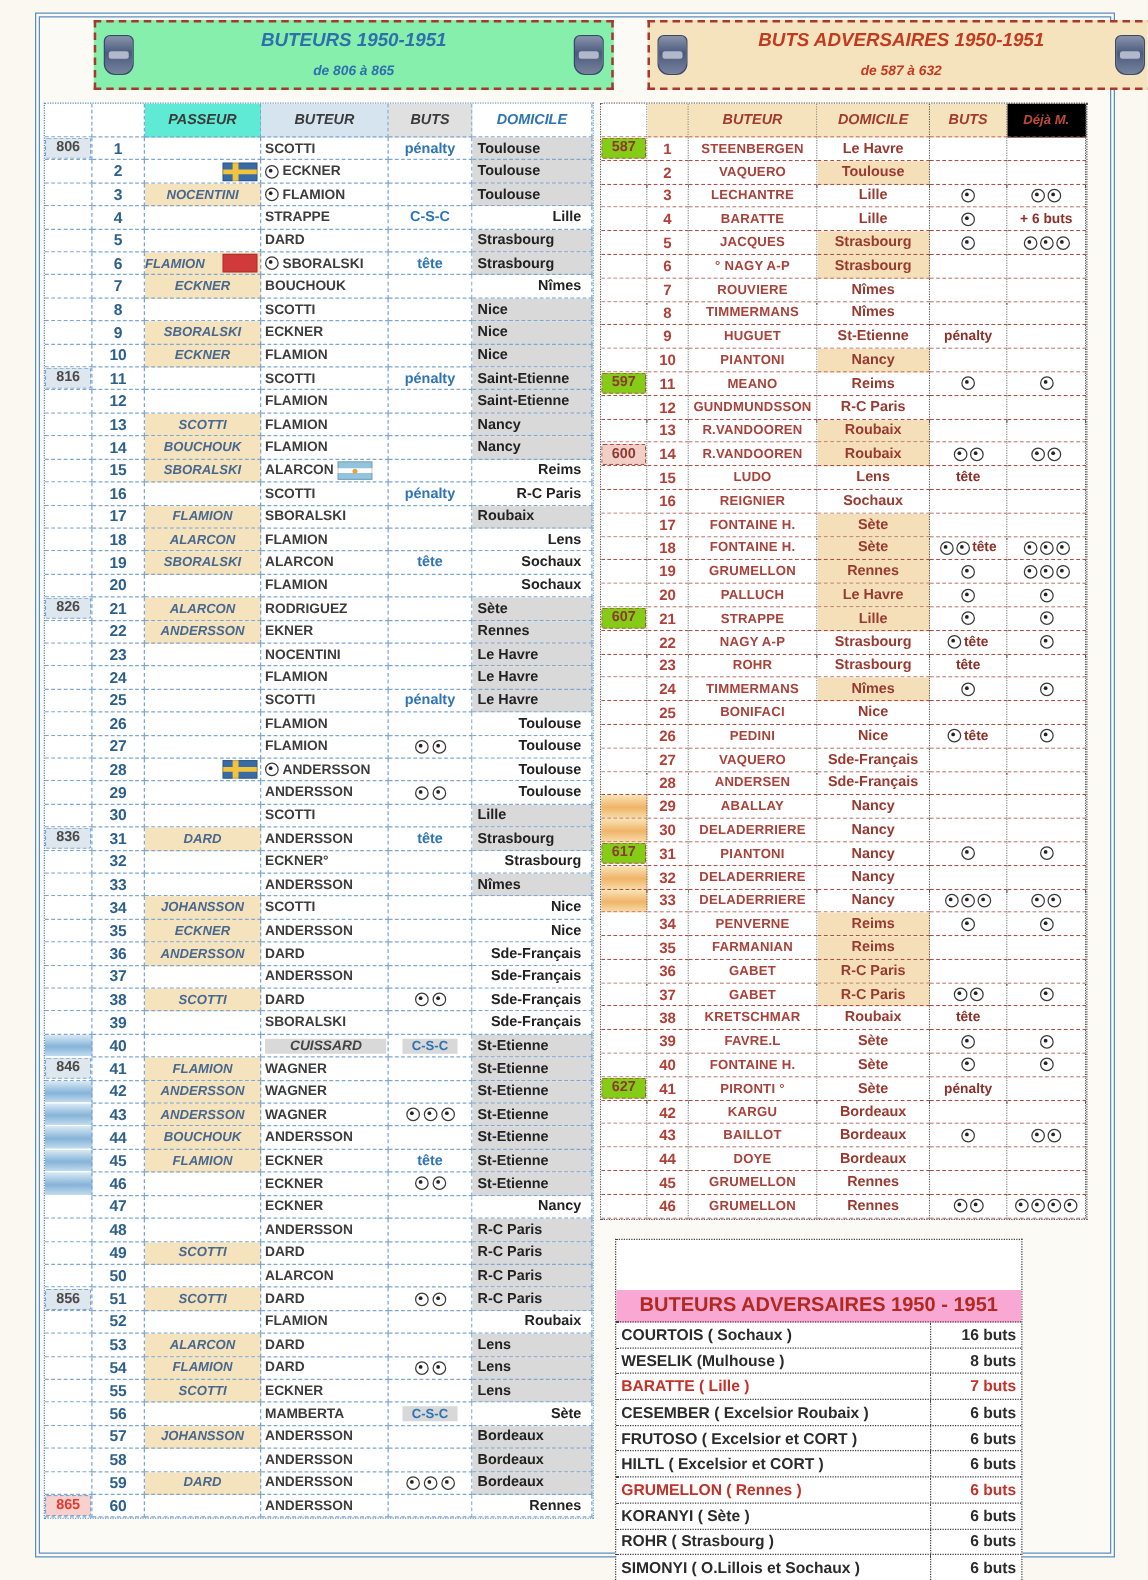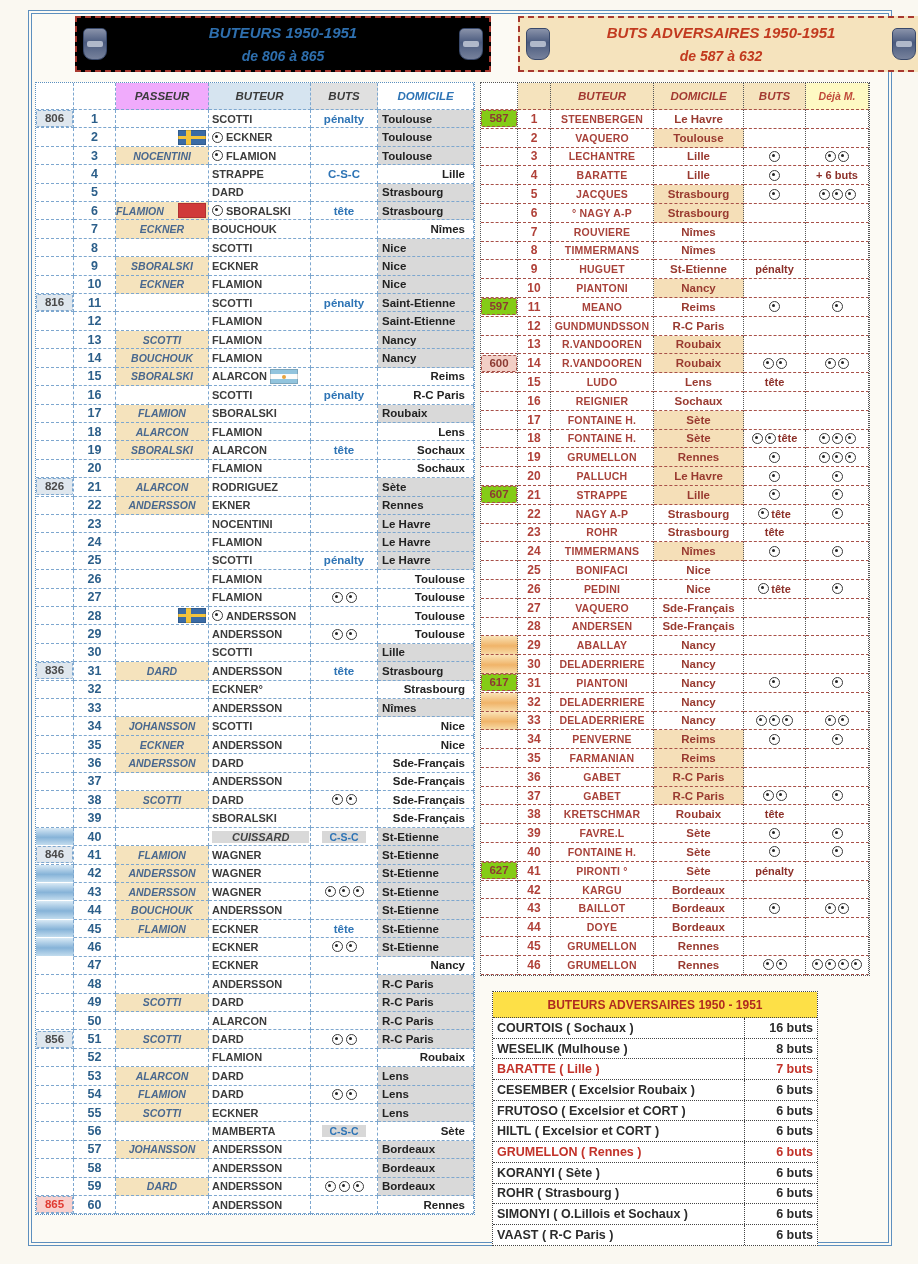--- a/index.html
+++ b/index.html
@@ -6,23 +6,23 @@
   body{width:918px;height:1264px;position:relative;background:#f4f0e6;
        font-family:"Liberation Sans",sans-serif;overflow:hidden;}
   .paper{position:absolute;inset:0;background:#faf8f1;}
   .frame{position:absolute;left:28px;top:10px;width:856px;height:1228px;
          border:4px double #5d8fbe;background:#fcfaf4;}
 
   
   .titlebox{position:absolute;height:52px;border:2px dashed #a8382f;
             display:flex;align-items:center;justify-content:space-between;padding:0 6px;}
   .titlebox .tl{flex:1;text-align:center;font-style:italic;font-weight:bold;line-height:1.45;}
-  .titlebox.left{left:75px;top:16px;width:400px;background:#000000;color:#2e6fae;}
+  .titlebox.left{left:75px;top:16px;width:400px;background:#86efac;color:#2e6fae;}
   .titlebox.right{left:518px;top:16px;width:390px;background:#f5e3bd;color:#c23a1f;}
-  .t1{font-size:15px;} .t2{font-size:14px;}
+  .t1{font-size:15px;} .t2{font-size:11px;}
   .crest{width:22px;height:30px;flex:0 0 22px;border-radius:5px 5px 9px 9px;
          background:linear-gradient(180deg,#7c87a0 0%,#4a5a7e 40%,#6b7априб 100%);
          background:linear-gradient(180deg,#8a93aa 0%,#4a5a7e 45%,#77829c 100%);
          border:1px solid #39496b;position:relative;}
   .crest::after{content:"";position:absolute;left:3px;right:3px;top:12px;height:6px;
                 background:#c9cfdc;opacity:.8;border-radius:2px;}
 
   
   .grid{position:absolute;display:grid;}
   .cell{border-right:1px dashed #7da7cf;border-bottom:1px dashed #7da7cf;
@@ -47,21 +47,21 @@
   .ls .chip{background:#d8d8d8;padding:0 7px;font-size:10.5px;}
   .ld{font-weight:bold;font-size:11.5px;color:#222;}
   .ld.home{background:#d9d9d9;padding-left:4px;justify-content:flex-start;}
   .ld.away{background:#fff;padding-right:8px;justify-content:flex-end;}
 
   
   #rtable{left:480px;top:82px;border:1px dotted #555;background:#fff;}
   #rtable .cell{border-right:1px dotted #555;border-bottom:1px dashed #a85048;}
   #rtable .hdr{font-style:italic;font-weight:bold;font-size:11.5px;justify-content:center;
                background:#f5e3bd;color:#a33a32;}
-  #rtable .hdr.deja{background:#fef9c3;color:#c04a3a;font-size:10.5px;}
+  #rtable .hdr.deja{background:#000000;color:#c04a3a;font-size:10.5px;}
   .rm{justify-content:center;background:#fff;}
   .rm .mk{background:#84cc16;border:1px dashed #a85048;padding:0 4px;border-radius:2px;
           font-weight:bold;font-size:11.5px;color:#8c3a32;line-height:15px;width:100%;text-align:center;}
   .rm .mk.pink{background:#f2cfc6;}
   .rm .mk.red{background:#f8d0cd;color:#e03b32;margin-top:47px;}
   .rm.bar{background:linear-gradient(180deg,#fae3b6 0%,#f0b469 55%,#f7d9a4 100%);
           border-bottom:1px solid #fff;}
   .rn{justify-content:center;font-size:12px;font-weight:bold;color:#b04038;}
   .rb{justify-content:center;font-weight:bold;font-size:10.5px;color:#a8423a;letter-spacing:.2px;}
   .rd{justify-content:center;font-weight:bold;font-size:11.5px;color:#993a30;}
@@ -78,22 +78,22 @@
       linear-gradient(0deg, transparent 36%, #f2c33c 36%, #f2c33c 64%, transparent 64%),
       linear-gradient(90deg, #3a6ba5 28%, #f2c33c 28%, #f2c33c 46%, #3a6ba5 46%);}
   .flag.red{background:#d03a3a;}
   .flag.ar{background:linear-gradient(180deg,#92c4dd 33%,#fdfdfb 33%,#fdfdfb 67%,#92c4dd 67%);
            position:relative;}
   .flag.ar::after{content:"";position:absolute;left:11px;top:5px;width:4px;height:4px;
                   border-radius:50%;background:#e8a33c;}
 
   
   #advbox{position:absolute;left:492px;top:991px;width:324px;border:1px dotted #444;background:#fff;}
-  #advbox .bt{height:25px;background:#fde047;color:#b02a20;font-weight:bold;font-size:12px;
-              display:flex;align-items:center;justify-content:center;border-bottom:1px dotted #444;}
+  #advbox .bt{height:25px;background:#f9a8d4;color:#b02a20;font-weight:bold;font-size:16px;
+              display:flex;align-items:center;justify-content:center;border-bottom:1px dotted #444;margin-top:40px;}
   .advrow{display:flex;height:19.7px;border-bottom:1px dotted #444;}
   .advrow:last-child{border-bottom:none;}
   .advrow .an{flex:1;display:flex;align-items:center;padding-left:4px;font-weight:bold;
               font-size:12.5px;color:#2b2b2b;white-space:nowrap;overflow:hidden;}
   .advrow .ac{flex:0 0 68px;display:flex;align-items:center;justify-content:flex-end;
               padding-right:4px;border-left:1px dotted #444;font-weight:bold;font-size:12.5px;color:#2b2b2b;}
   .advrow.red .an,.advrow.red .ac{color:#c23229;}
 </style>
 </head>
 <body>
@@ -115,21 +115,21 @@
   <span class="tl">
     <span class="t1">BUTS ADVERSAIRES 1950-1951</span><br>
     <span class="t2">de 587  à  632</span>
   </span>
   <span class="crest"></span>
 </div>
 
 <div id="ltable" class="grid" style="grid-template-columns: 38px 42px 93px 102px 67px 96px; grid-template-rows: 27px; grid-auto-rows: 18.42px; width: 438px;">
     <div class="cell hdr"></div>
     <div class="cell hdr"></div>
-    <div class="cell hdr" style="background: #f0abfc;">PASSEUR</div>
+    <div class="cell hdr" style="background: #5eead4;">PASSEUR</div>
     <div class="cell hdr" style="background: rgb(214, 228, 240);">BUTEUR</div>
     <div class="cell hdr" style="background: rgb(224, 224, 224);">BUTS</div>
     <div class="cell hdr" style="background: rgb(255, 255, 255); color: rgb(46, 116, 181);">DOMICILE</div>
     <div class="cell lm">
       <div class="mk">806</div>
     </div>
     <div class="cell ln">1</div>
     <div class="cell lp"></div>
     <div class="cell lb">
       <div class="nm">SCOTTI</div>

